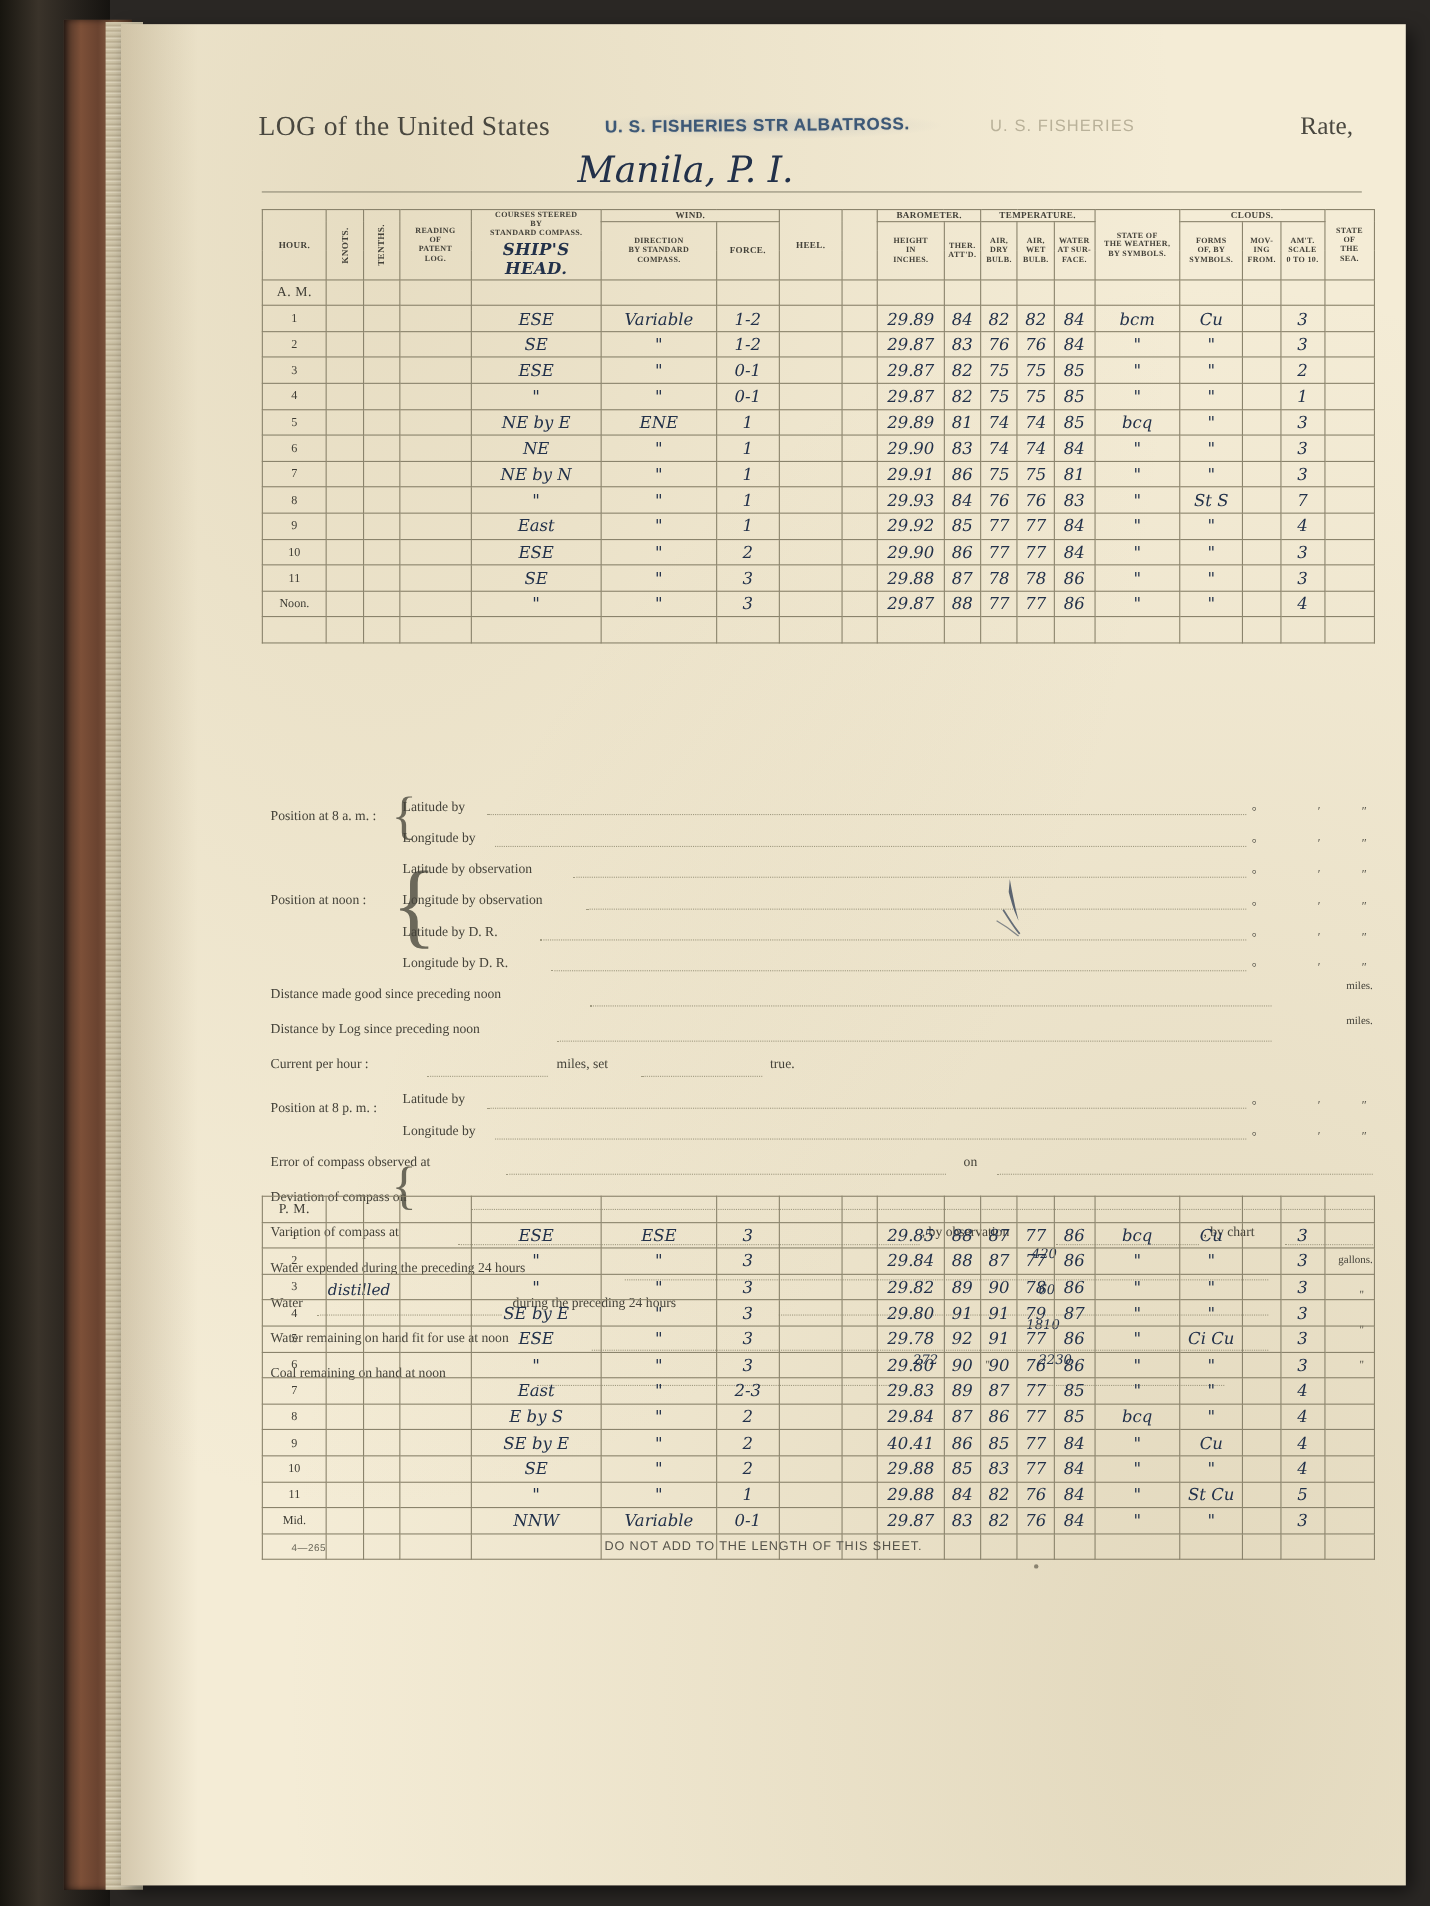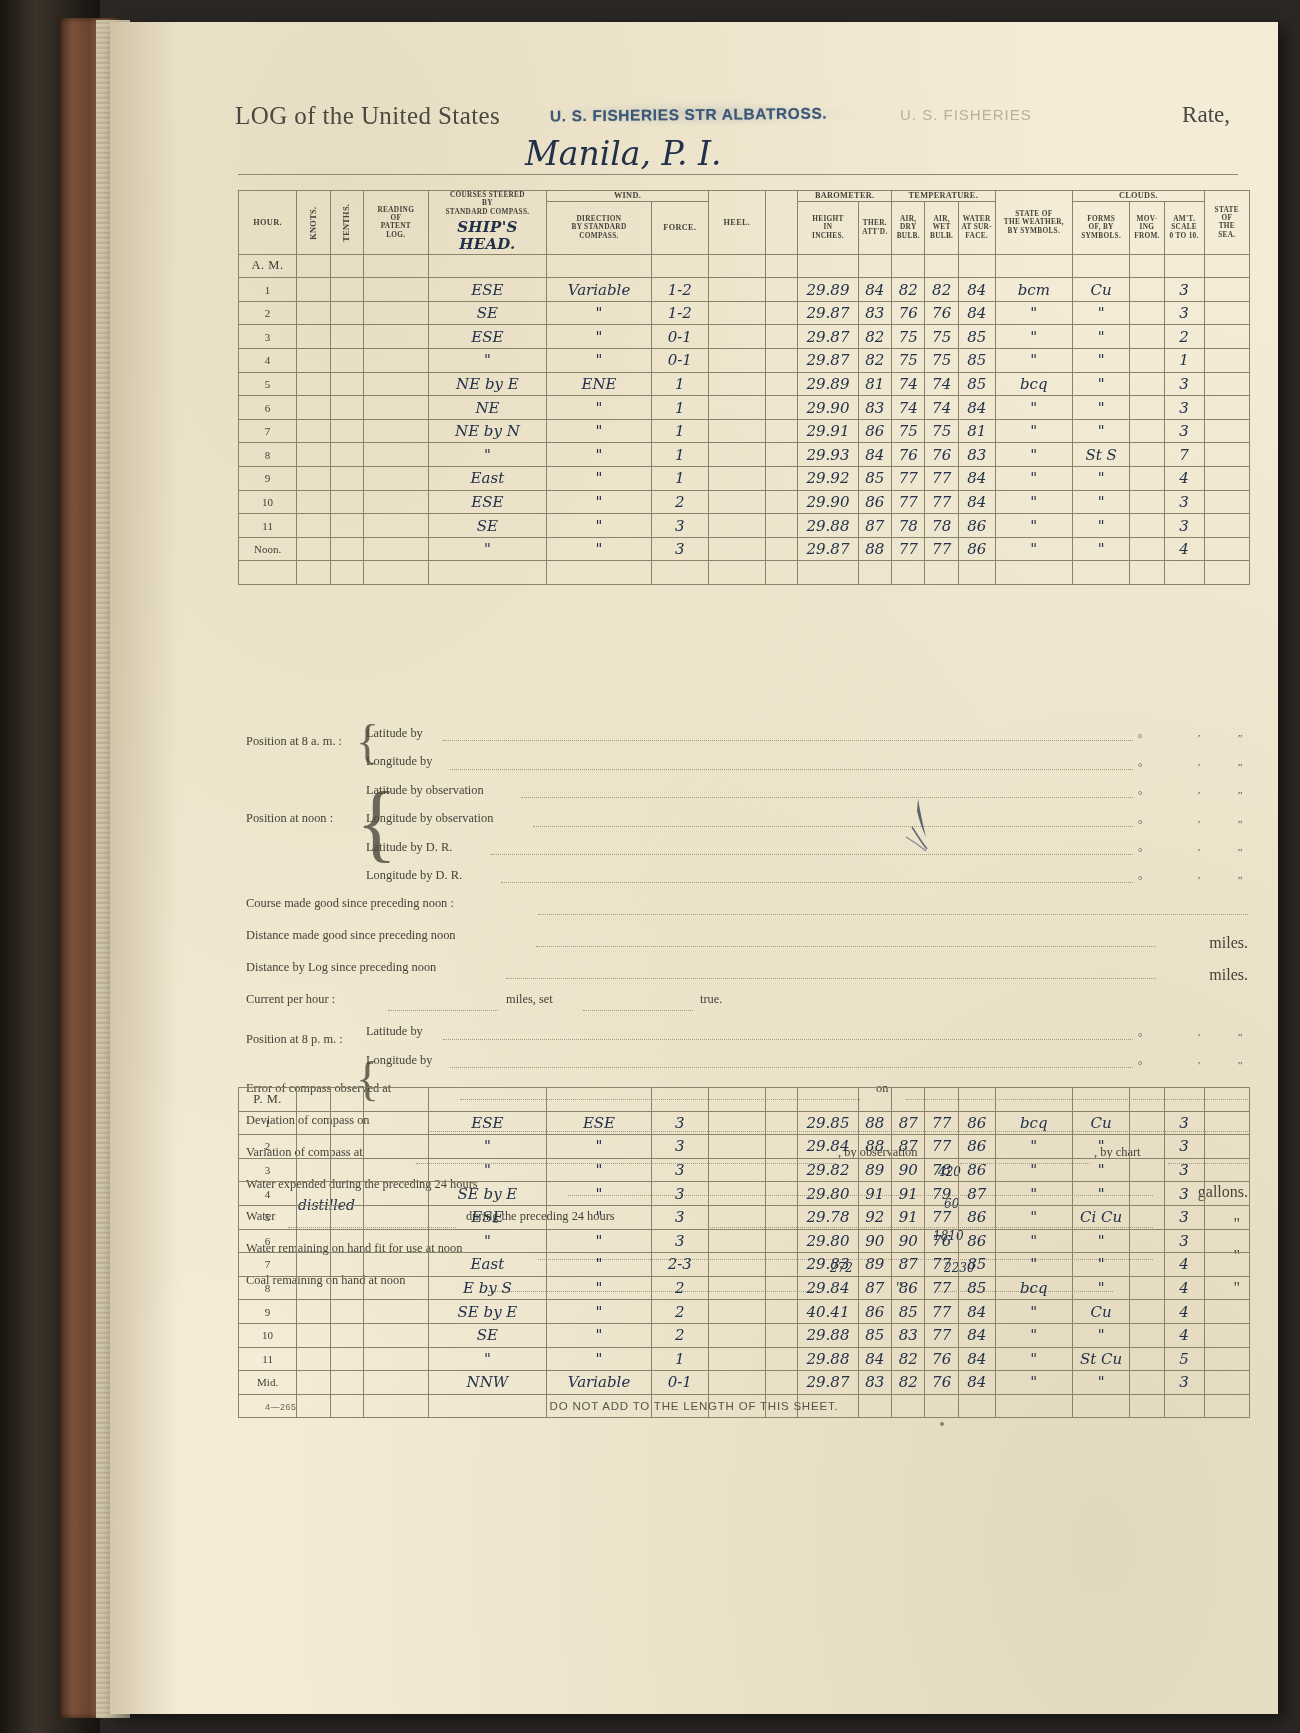--- a/index.html
+++ b/index.html
@@ -94,21 +94,21 @@
   .frow{position:relative;height:28.4px;}
   .flabel{position:absolute;left:0;top:4px;white-space:nowrap;}
   .flabel.ind{left:128px;}
   .dotline{
     position:absolute;bottom:9px;border-bottom:1px dotted #a09a80;height:0;
   }
   .brace{
     position:absolute;font-size:44px;color:#6b685a;line-height:1;
   }
   .deg{position:absolute;bottom:6px;font-size:11px;color:#55534a;}
-  .unit{position:absolute;bottom:4px;font-size:16px;color:#45433a;}
+  .unit{position:absolute;bottom:22px;font-size:10px;color:#45433a;}
   .hw{
     position:absolute;font-family:"DejaVu Serif",serif;font-style:italic;
     color:#22314a;font-size:12px;
   }
   #inkblot{
     position:absolute;left:790px;top:775px;width:40px;height:60px;
     pointer-events:none;
   }
   
   #footnote{
@@ -592,24 +592,20 @@
     </div>
     <div class="frow">
       <div class="flabel ind">Longitude by D. R.</div>
       <div class="dotline" style="left:263px;right:115px;"></div>
       <div class="deg" style="left:900px">°</div>
         <div class="deg" style="left:960px">′</div>
         <div class="deg" style="left:1000px">″</div>
     </div>
 
     <div class="frow" style="height:32px">
-      <div class="flabel" style="left:8px">Course made good since preceding noon :</div>
-      <div class="dotline" style="left:300px;right:0;"></div>
-    </div>
-    <div class="frow" style="height:32px">
       <div class="flabel" style="left:8px">Distance made good since preceding noon</div>
       <div class="dotline" style="left:298px;right:92px;"></div>
       <div class="unit" style="right:0">miles.</div>
     </div>
     <div class="frow" style="height:32px">
       <div class="flabel" style="left:8px">Distance by Log since preceding noon</div>
       <div class="dotline" style="left:268px;right:92px;"></div>
       <div class="unit" style="right:0">miles.</div>
     </div>
     <div class="frow" style="height:32px">

